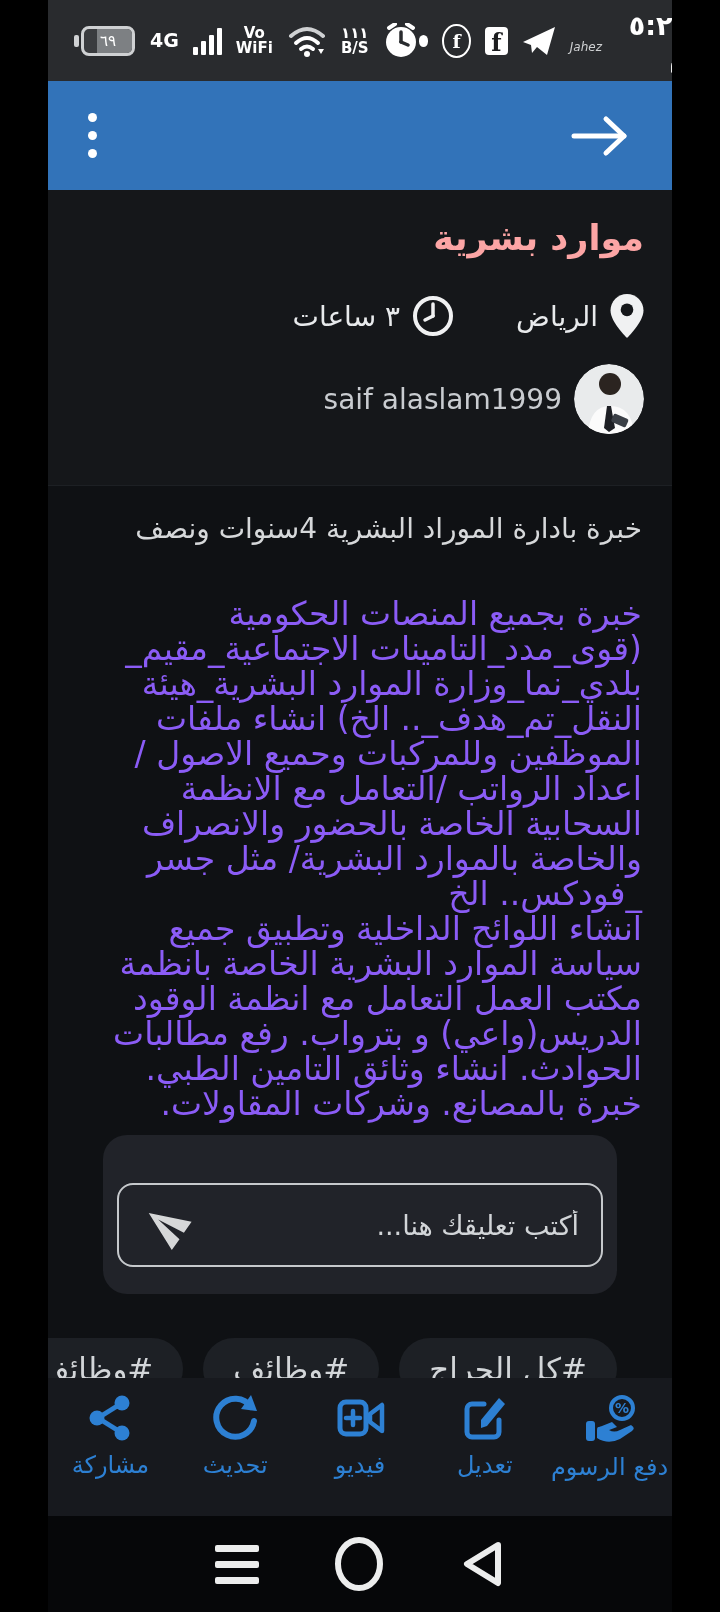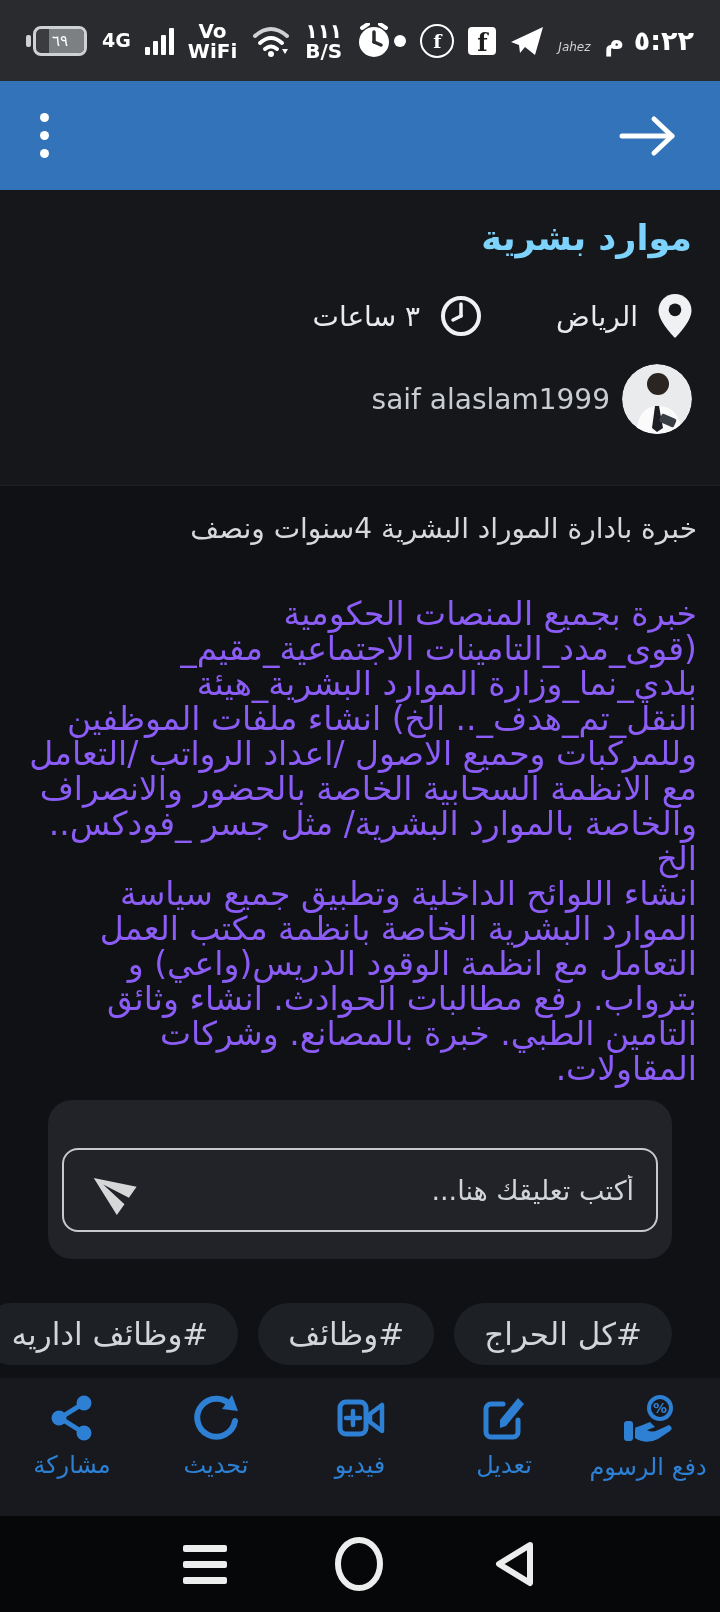--- a/index.html
+++ b/index.html
@@ -1,59 +1,59 @@
 <!DOCTYPE html>
 <html><head>
 <meta charset="utf-8">
 <style>
   html,body{margin:0;padding:0;background:#000;}
   .screen{
-    position:relative;width:720px;height:1612px;margin:0 auto;
+    position:relative;width:624px;height:1612px;margin:0 auto;
     background:#0f1114;overflow:hidden;
     font-family:"DejaVu Sans",sans-serif;
     -webkit-font-smoothing:antialiased;
   }
   
   .status-bar{
     height:81px;background:#292b2e;display:flex;align-items:center;
     justify-content:space-between;padding:0 26px;box-sizing:border-box;color:#fff;
   }
   .sb-left,.sb-right{display:flex;align-items:center;gap:14px;}
   .battery{position:relative;width:62px;height:32px;display:flex;align-items:center;}
   .battery .tip{width:5px;height:12px;background:#cfd1d3;border-radius:2px;margin-right:2px;}
   .battery .shell{position:relative;width:54px;height:30px;border:3px solid #cfd1d3;border-radius:8px;box-sizing:border-box;overflow:hidden;background:#3a3c3f;}
   .battery .fill{position:absolute;top:0;right:0;height:100%;width:72%;background:#7d8083;}
   .battery .pct{position:absolute;inset:0;display:flex;align-items:center;justify-content:center;font-size:15px;color:#fff;}
   .sb-txt{font-size:19px;font-weight:bold;line-height:1;}
-  .sb-stack{display:flex;flex-direction:column;align-items:center;line-height:1;font-size:20px;font-weight:bold;}
+  .sb-stack{display:flex;flex-direction:column;align-items:center;line-height:1;font-size:15px;font-weight:bold;}
   .sb-stack span{display:block;}
   .sig-bars{display:flex;align-items:flex-end;gap:3px;height:28px;}
   .sig-bars i{display:block;width:5px;background:#fff;border-radius:1px;}
   .dot-ico{width:12px;height:12px;border-radius:50%;background:#fff;}
   .fb-circle{width:30px;height:30px;border:2.5px solid #fff;border-radius:50%;display:flex;align-items:center;justify-content:center;font-weight:bold;font-size:19px;color:#fff;font-family:"DejaVu Serif",serif;}
   .fb-square{width:28px;height:28px;background:#fff;border-radius:4px;display:flex;align-items:flex-end;justify-content:center;font-weight:bold;font-size:24px;color:#1c1d1f;font-family:"DejaVu Serif",serif;line-height:0.95;overflow:hidden;}
   .jahez{font-size:12px;font-style:italic;color:#cfd1d3;margin-top:12px;}
   .sb-time{font-size:27px;color:#fff;direction:rtl;font-weight:bold;}
   
   .app-header{
     height:109px;background:#3273b9;display:flex;align-items:center;
     justify-content:space-between;padding:0 40px;box-sizing:border-box;
   }
   .kebab{display:flex;flex-direction:column;gap:9px;cursor:pointer;}
   .kebab i{width:9px;height:9px;border-radius:50%;background:#fff;display:block;}
   
   .post-head{height:295px;background:#15171a;box-sizing:border-box;padding:20px 28px 0;direction:rtl;}
-  .post-title{color:#7dd3fc;font-size:35px;font-weight:bold;text-align:right;margin:8px 0 0;}
+  .post-title{color:#fca5a5;font-size:35px;font-weight:bold;text-align:right;margin:8px 0 0;}
   .meta-row{display:flex;align-items:center;gap:62px;margin-top:36px;}
-  .meta-group{display:flex;align-items:center;gap:20px;color:#e8eaec;font-size:28px;margin-left:12px;}
+  .meta-group{display:flex;align-items:center;gap:12px;color:#e8eaec;font-size:28px;}
   .user-row{display:flex;align-items:center;gap:12px;margin-top:26px;}
   .avatar{width:70px;height:70px;border-radius:50%;overflow:hidden;flex:0 0 auto;}
   .username{color:#c9ccd0;font-size:28px;direction:ltr;}
   
-  .post-body{background:#0f1114;border-top:1px solid #1d2024;padding:20px 23px 0;direction:rtl;}
+  .post-body{background:#0f1114;border-top:1px solid #1d2024;padding:20px 30px 0;direction:rtl;}
   .body-intro{color:#d6d8da;font-size:28px;line-height:45px;text-align:right;margin:0;}
   .body-details{color:#8b5cf6;font-size:33px;line-height:35px;text-align:right;margin:45px 0 0;white-space:pre-line;}
   
   .comment-card{margin:14px 25px 0;background:#212329;border-radius:24px;padding:48px 14px 27px;box-sizing:border-box;}
   .comment-shell{display:flex;align-items:center;direction:rtl;border:2px solid #c6c9cc;border-radius:16px;height:84px;box-sizing:border-box;padding:0 20px 0 24px;}
   .comment-field{flex:1;background:transparent;border:none;outline:none;color:#d2d5d8;font-size:27px;font-family:inherit;direction:rtl;}
   .comment-field::placeholder{color:#d2d5d8;opacity:1;}
   .send-ico{flex:0 0 auto;transform:rotate(215deg);display:flex;}
   
   .hashtag-row{display:flex;direction:rtl;gap:20px;margin:44px 25px 0;}

